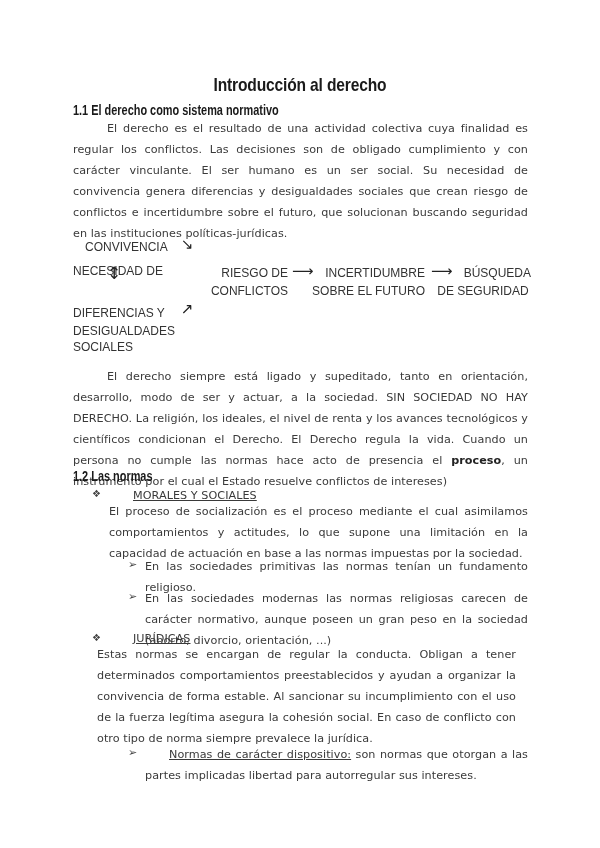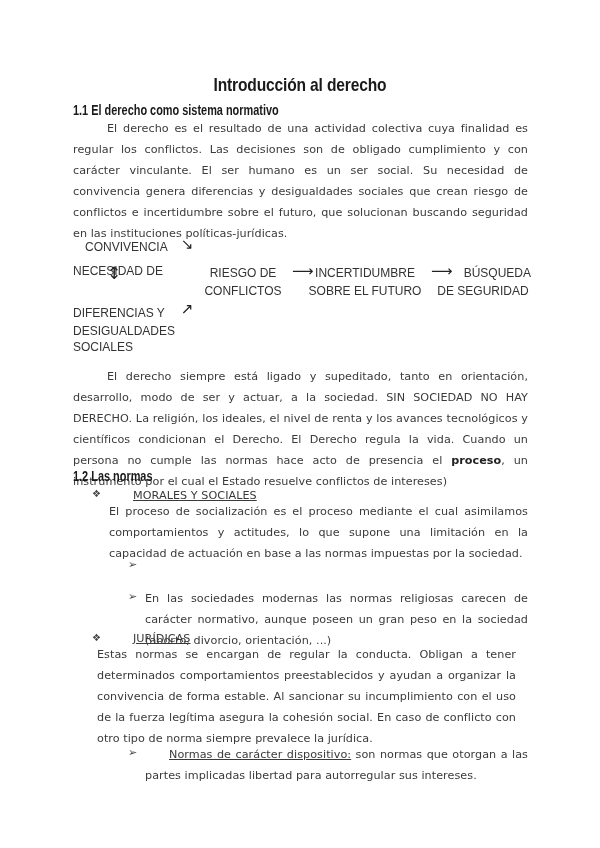--- a/index.html
+++ b/index.html
@@ -3,21 +3,21 @@
 <meta charset="utf-8">
 <style>
   html, body { margin: 0; padding: 0; background: #ffffff; }
   body { width: 600px; height: 848px; position: relative; overflow: hidden; font-family: "DejaVu Sans", sans-serif; color: #333333; }
   .page { position: absolute; left: 0; top: 0; width: 600px; height: 848px; }
   .title { position: absolute; left: 0; width: 600px; top: 74px; text-align: center; font-family: "Liberation Sans", sans-serif; font-size: 19px; font-weight: bold; color: #1a1a1a; transform: scaleX(0.82); letter-spacing: -0.2px; }
   .h2 { position: absolute; left: 73px; font-family: "Liberation Sans", sans-serif; font-weight: bold; font-size: 14px; color: #1a1a1a; transform-origin: left; transform: scaleX(0.78); white-space: nowrap; }
   .para { position: absolute; font-size: 11.2px; line-height: 21px; text-align: justify; color: #3a3a3a; letter-spacing: 0.05px; }
   .para .indent { display: inline-block; width: 34px; }
   .diag { position: absolute; font-family: "Liberation Sans", sans-serif; font-size: 12px; color: #333; white-space: nowrap; }
-  .center { text-align: center; }
+  .center { text-align: right; }
   .arrow { position: absolute; font-size: 15px; color: #222; }
   .bullet-diamond { position: absolute; font-size: 10px; color: #444; }
   .bullet-arrow { position: absolute; font-size: 11px; color: #444; }
   .u { text-decoration: underline; margin-left: 24px; }
   b { color: #222; }
 </style>
 </head>
 <body>
 
 <div class="page">
@@ -50,20 +50,21 @@
 
   <div class="para" style="left:73px; top:366px; width:455px;"><span class="indent"></span><span>El derecho siempre está ligado y supeditado, tanto en orientación, desarrollo, modo de ser y actuar, a la sociedad. SIN SOCIEDAD NO HAY DERECHO. La religión, los ideales, el nivel de renta y los avances tecnológicos y científicos condicionan el Derecho. El Derecho regula la vida. Cuando un persona no cumple las normas hace acto de presencia el </span><b>proceso</b><span>, un instrumento por el cual el Estado resuelve conflictos de intereses)</span></div>
 
   <div class="h2" style="top:468px;">1.2 Las normas</div>
 
   <div class="bullet-diamond" style="left:92px; top:488px;">❖</div>
   <div class="para u" style="left:109px; top:485px;">MORALES Y SOCIALES</div>
   <div class="para" style="left:109px; top:501px; width:419px;">El proceso de socialización es el proceso mediante el cual asimilamos comportamientos y actitudes, lo que supone una limitación en la capacidad de actuación en base a las normas impuestas por la sociedad.</div>
 
   <div class="bullet-arrow" style="left:128px; top:558px;">➢</div>
+  <div class="para" style="left:145px; top:556px; width:383px;">En las sociedades primitivas las normas tenían un fundamento religioso.</div>
   <div class="bullet-arrow" style="left:128px; top:590px;">➢</div>
   <div class="para" style="left:145px; top:588px; width:383px;">En las sociedades modernas las normas religiosas carecen de carácter normativo, aunque poseen un gran peso en la sociedad (aborto, divorcio, orientación, ...)</div>
 
   <div class="bullet-diamond" style="left:92px; top:632px;">❖</div>
   <div class="para u" style="left:109px; top:628px;">JURÍDICAS</div>
   <div class="para" style="left:97px; top:644px; width:419px;">Estas normas se encargan de regular la conducta. Obligan a tener determinados comportamientos preestablecidos y ayudan a organizar la convivencia de forma estable. Al sancionar su incumplimiento con el uso de la fuerza legítima asegura la cohesión social. En caso de conflicto con otro tipo de norma siempre prevalece la jurídica.</div>
 
   <div class="bullet-arrow" style="left:128px; top:746px;">➢</div>
   <div class="para" style="left:145px; top:744px; width:383px;"><span class="u">Normas de carácter dispositivo:</span><span> son normas que otorgan a las partes implicadas libertad para autorregular sus intereses.</span></div>
 

